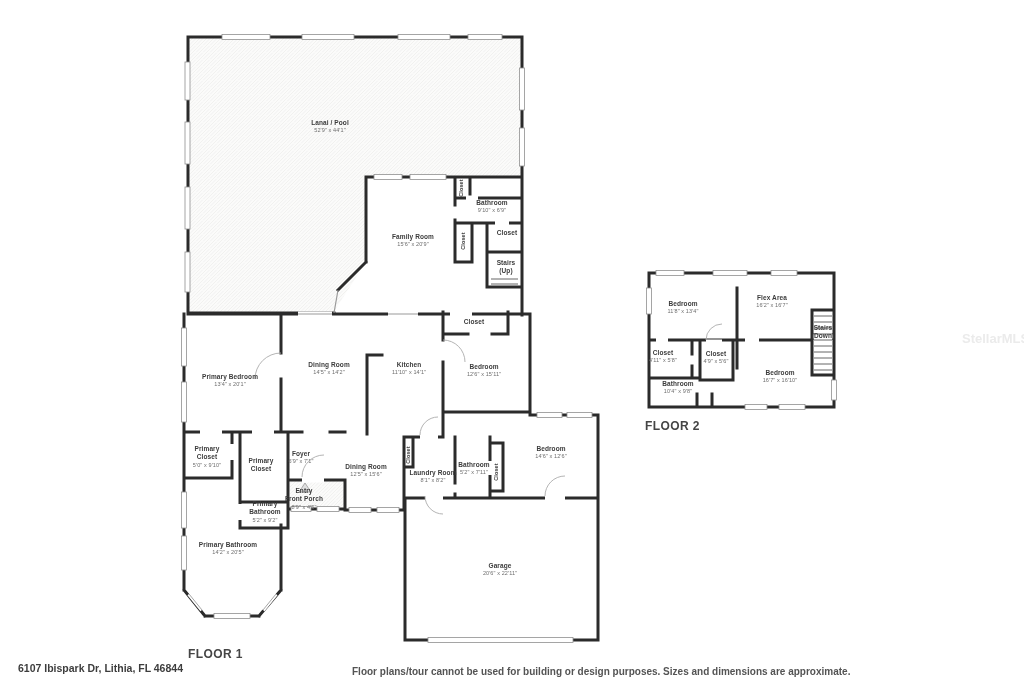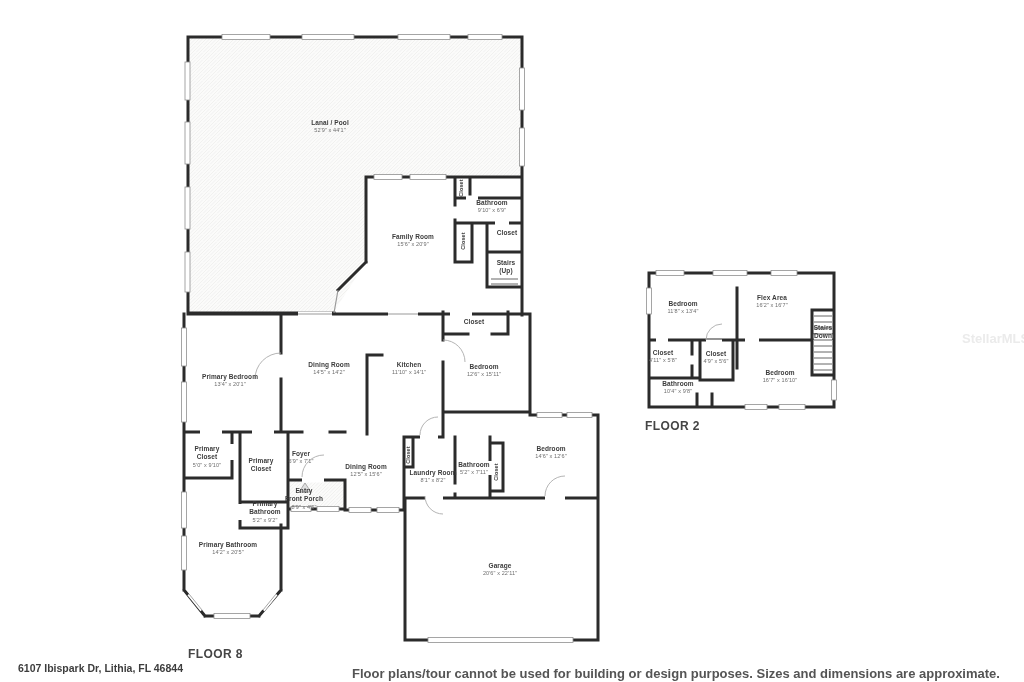--- a/index.html
+++ b/index.html
@@ -17,21 +17,21 @@
   .room-label span:empty{display:none;}
   .room-label.vert{transform:translate(-50%,-50%) rotate(-90deg);}
   .room-label.vert .rn{font-size:5.5px;}
   .floor-tag{
     position:absolute;font-size:12px;font-weight:700;color:#454545;letter-spacing:.4px;
   }
   .address{
     position:absolute;left:18px;top:662px;font-size:10.5px;font-weight:700;color:#3d3d3d;
   }
   .disclaimer{
-    position:absolute;left:352px;top:666px;font-size:13px;font-weight:600;color:#545454;
+    position:absolute;left:352px;top:666px;font-size:10px;font-weight:600;color:#545454;
   }
   .watermark{
     position:absolute;left:962px;top:331px;font-size:13px;font-weight:700;color:#ebebeb;
   }
 </style>
 </head>
 <body>
 
 <div class="canvas">
 
@@ -285,18 +285,18 @@
   </div>
   <div class="room-label" style="left:678px;top:388px">
     <span class="rn">Bathroom</span>
     <span class="rd">10'4" x 9'8"</span>
   </div>
   <div class="room-label" style="left:780px;top:377px">
     <span class="rn">Bedroom</span>
     <span class="rd">16'7" x 16'10"</span>
   </div>
 
-  <div class="floor-tag" style="left:188px;top:647px">FLOOR 8</div>
+  <div class="floor-tag" style="left:188px;top:647px">FLOOR 1</div>
   <div class="floor-tag" style="left:645px;top:419px">FLOOR 2</div>
   <div class="address">6107 Ibispark Dr, Lithia, FL 46844</div>
   <div class="disclaimer">Floor plans/tour cannot be used for building or design purposes. Sizes and dimensions are approximate.</div>
   <div class="watermark">StellarMLS</div>
 </div>
 
 </body></html>

